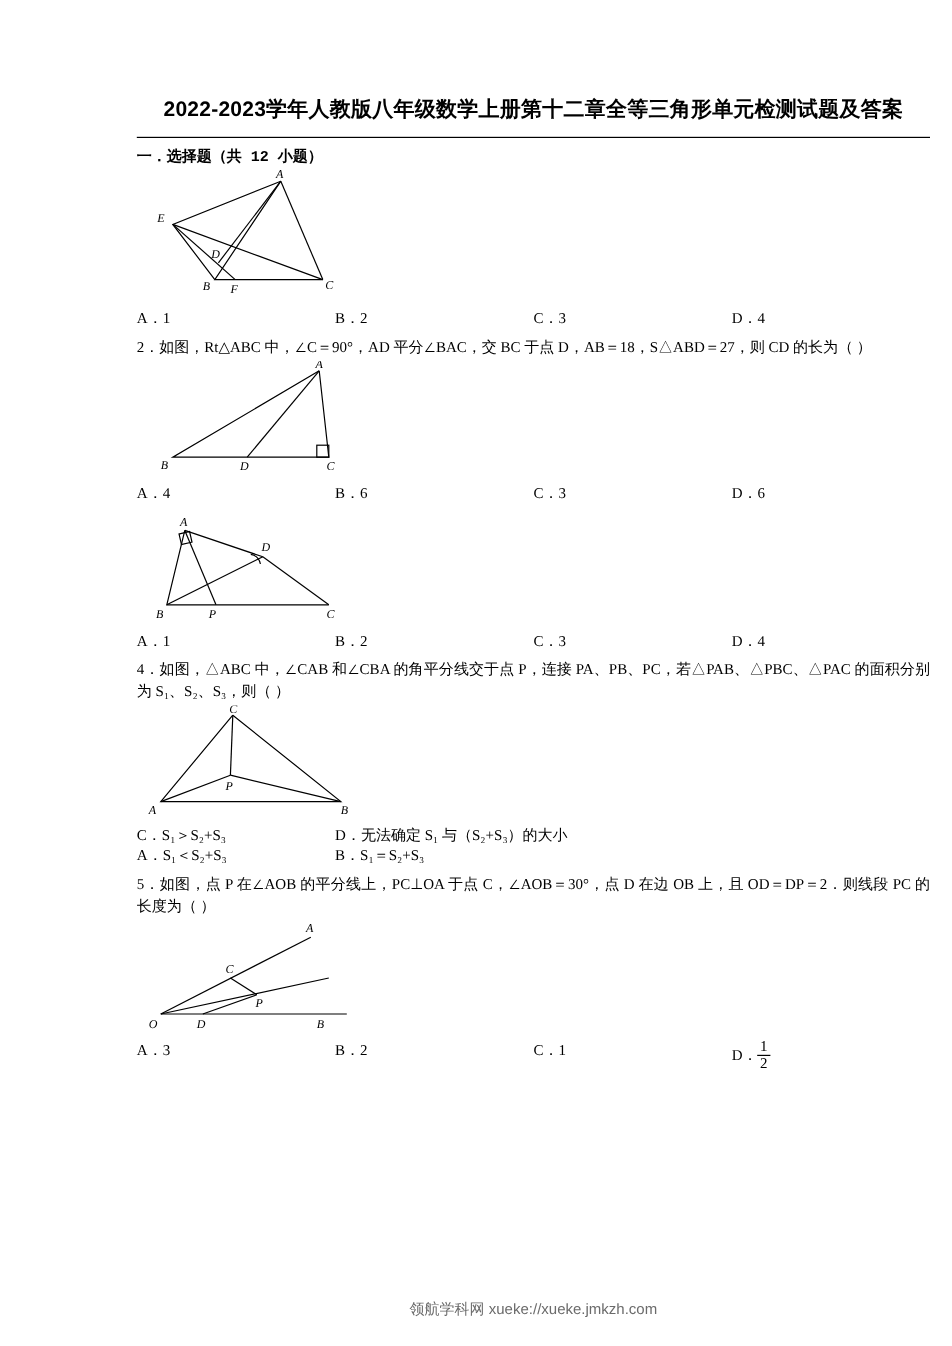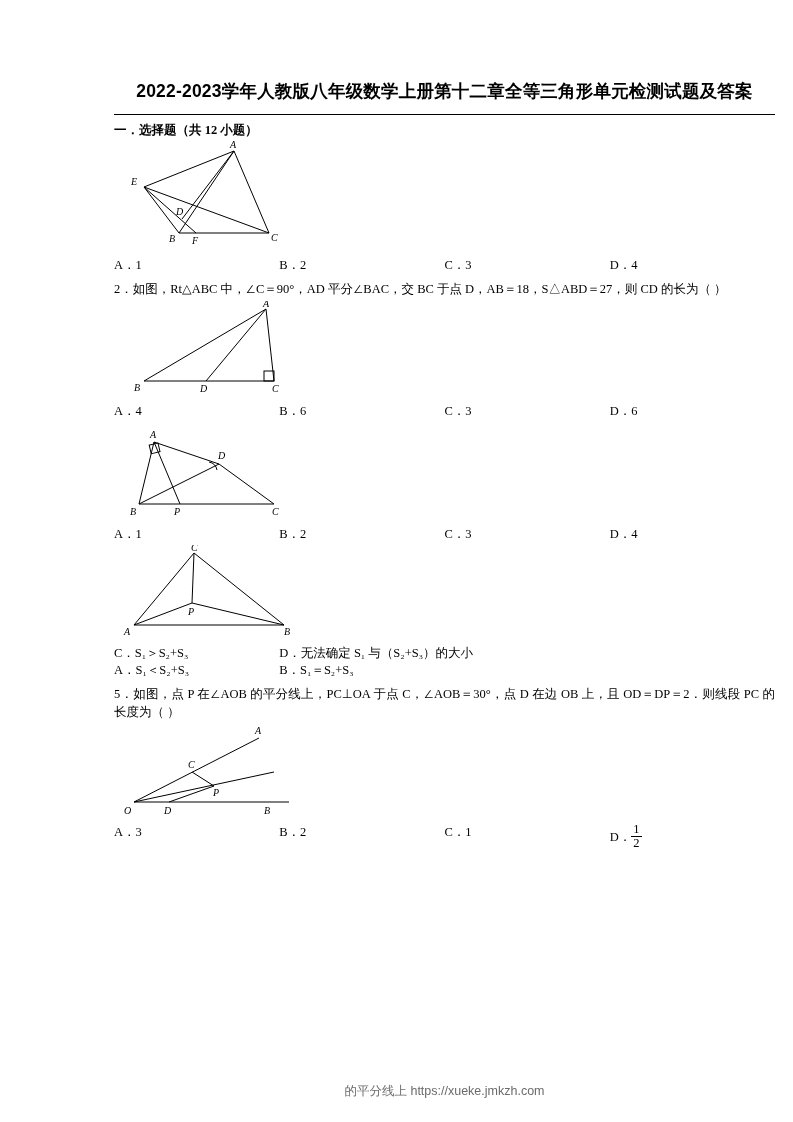--- a/index.html
+++ b/index.html
@@ -33,21 +33,21 @@
     padding: 78px 66px 0 66px;
     letter-spacing: 0.2px;
   }
   .title-rule {
     margin: 10px 66px 0 66px;
     border-top: 1px solid #000;
     height: 0;
   }
   .section-head {
     margin: 7px 66px 0 66px;
-    font-family: Liberation Serif, serif;
+    font-family: Liberation Mono, monospace;
     font-size: 12.5px;
     font-weight: bold;
   }
   .q {
     margin: 6px 66px 0 66px;
     font-size: 12.5px;
     line-height: 18.5px;
     text-align: justify;
   }
   .q .num {
@@ -183,20 +183,23 @@
       <text x="158" y="93" font-family="Liberation Serif, serif" font-size="10" font-style="italic">C</text>
     </svg>
   </div>
   <div class="opts">
     <div class="o">A．1</div>
     <div class="o">B．2</div>
     <div class="o">C．3</div>
     <div class="o">D．4</div>
   </div>
 
+  <div class="q">
+    <span class="num">4．</span><span>如图，△ABC 中，∠CAB 和∠CBA 的角平分线交于点 P，连接 PA、PB、PC，若△PAB、△PBC、△PAC 的面积分别为 S₁、S₂、S₃，则（    ）</span>
+  </div>
   <div class="fig-wrap fig">
     <svg width="260" height="96" viewBox="0 0 260 96">
       <polyline points="80,8 20,80 170,80 80,8" fill="none" stroke="#000" stroke-width="1"></polyline>
       <line x1="80" y1="8" x2="78" y2="58" stroke="#000" stroke-width="1"></line>
       <line x1="20" y1="80" x2="78" y2="58" stroke="#000" stroke-width="1"></line>
       <line x1="170" y1="80" x2="78" y2="58" stroke="#000" stroke-width="1"></line>
       <text x="77" y="6" font-family="Liberation Serif, serif" font-size="10" font-style="italic">C</text>
       <text x="74" y="70" font-family="Liberation Serif, serif" font-size="10" font-style="italic">P</text>
       <text x="10" y="90" font-family="Liberation Serif, serif" font-size="10" font-style="italic">A</text>
       <text x="170" y="90" font-family="Liberation Serif, serif" font-size="10" font-style="italic">B</text>
@@ -232,16 +235,16 @@
     </svg>
   </div>
   <div class="opts">
     <div class="o">A．3</div>
     <div class="o">B．2</div>
     <div class="o">C．1</div>
     <div class="o"><span>D．</span><span class="frac"><span class="n">1</span><span class="d">2</span></span></div>
   </div>
 
   <div class="footer">
-    <span class="brand">的平分线上 https://xueke.jmkzh.com</span>
+    <span class="brand">领航学科网 xueke://xueke.jmkzh.com</span>
   </div>
 
 </div>
 
 </body></html>

